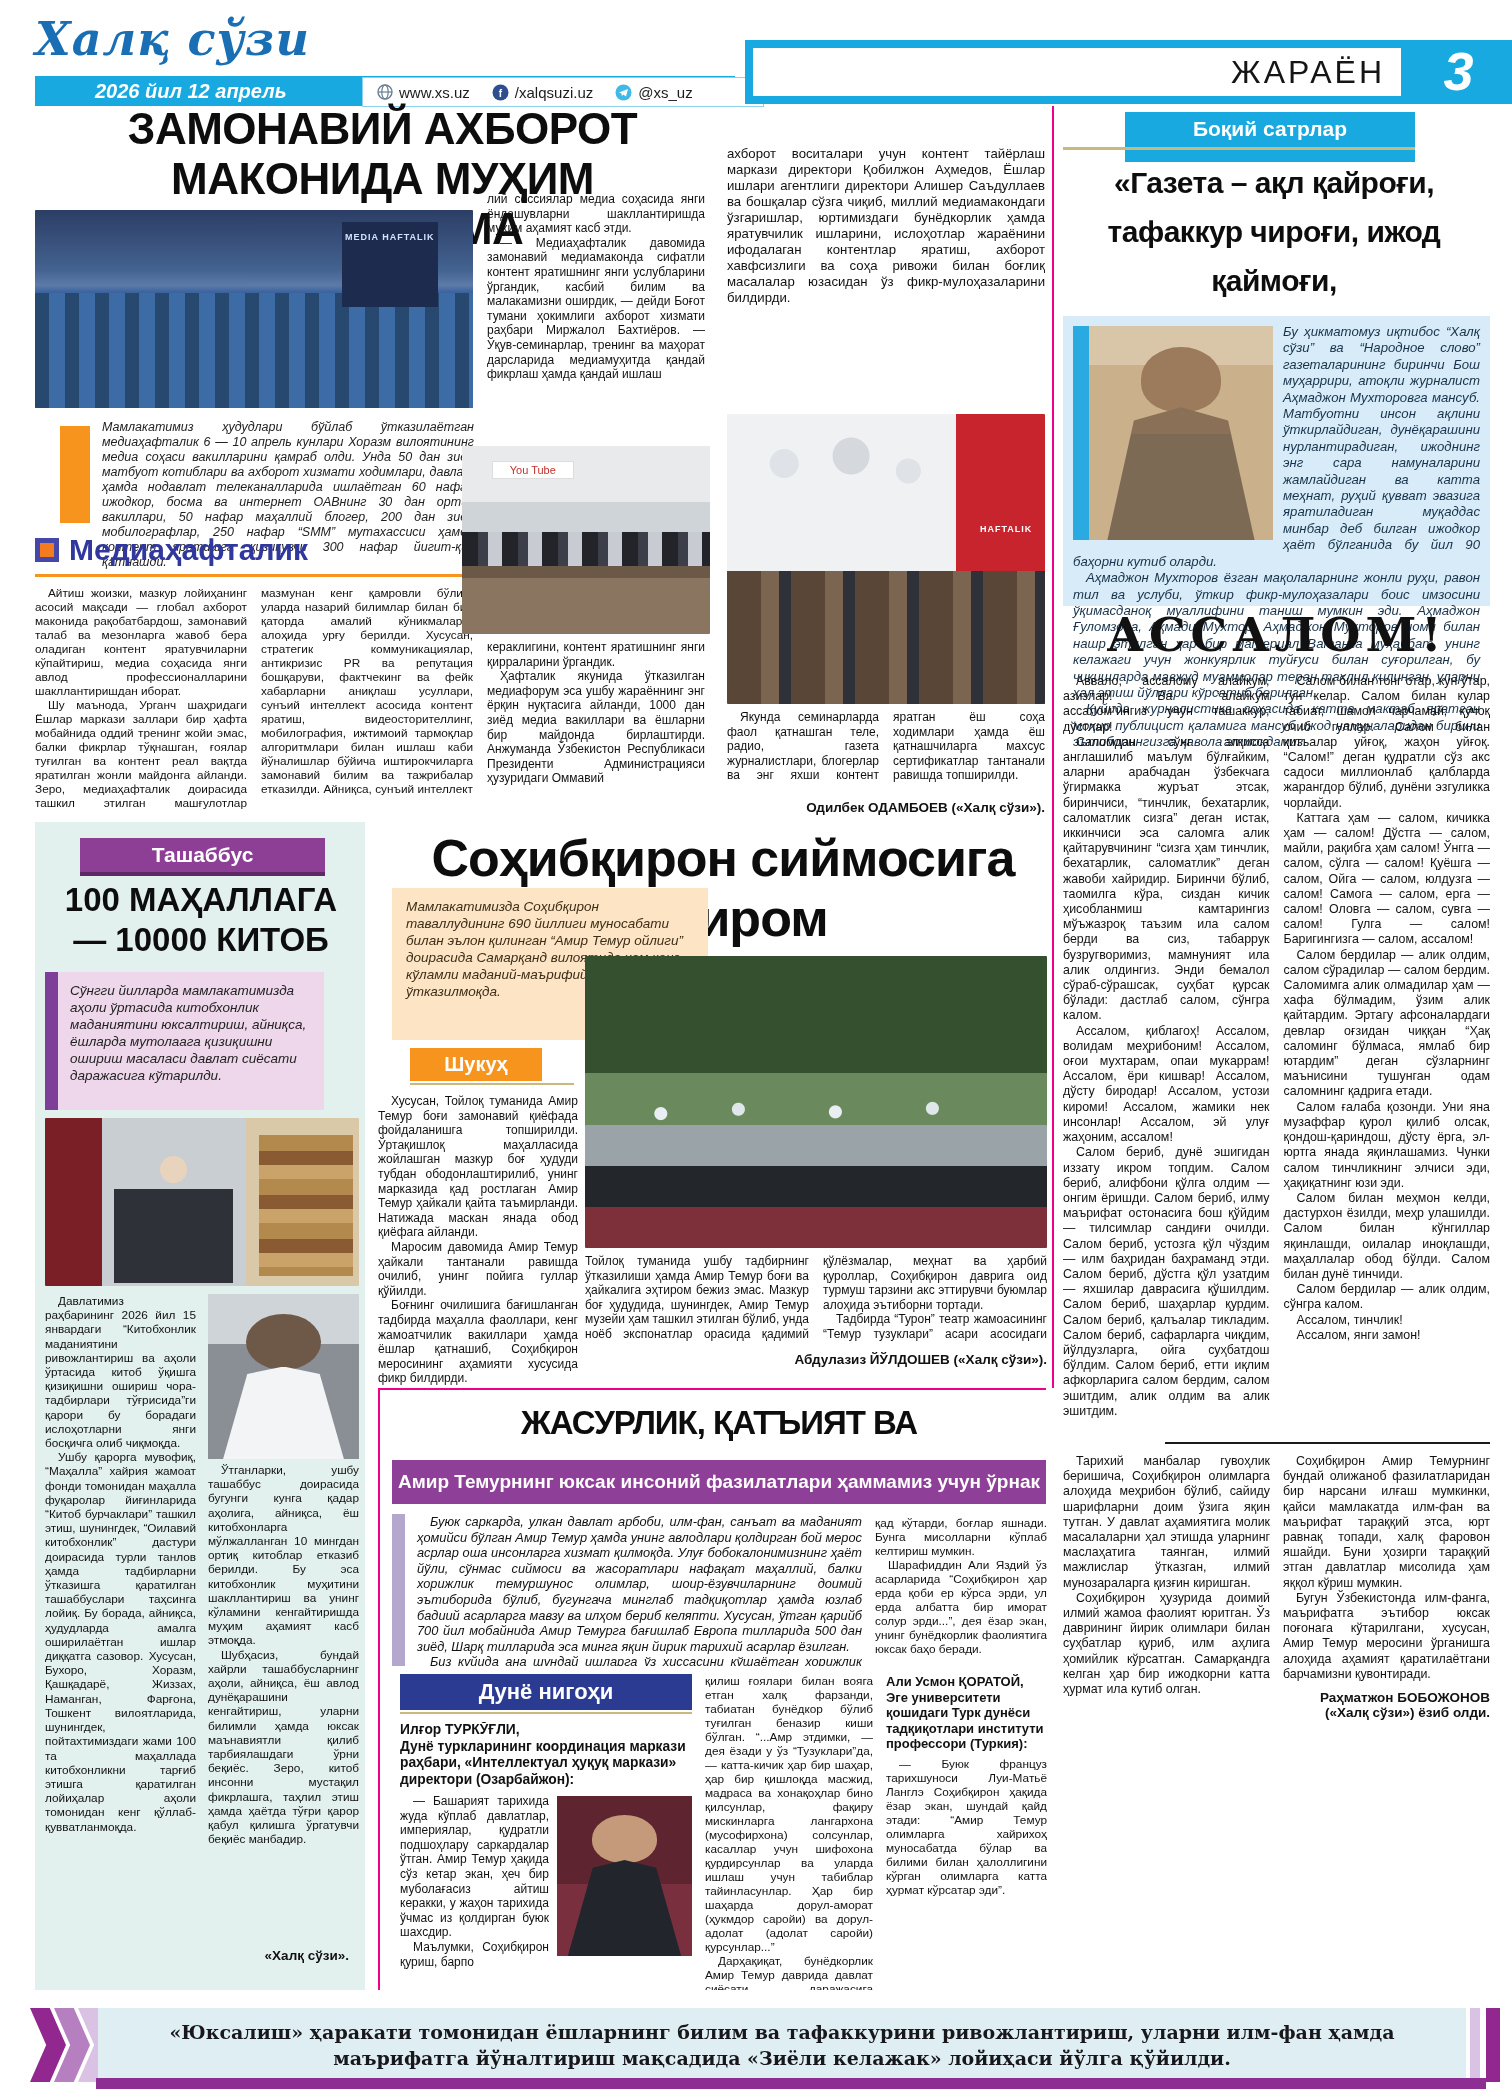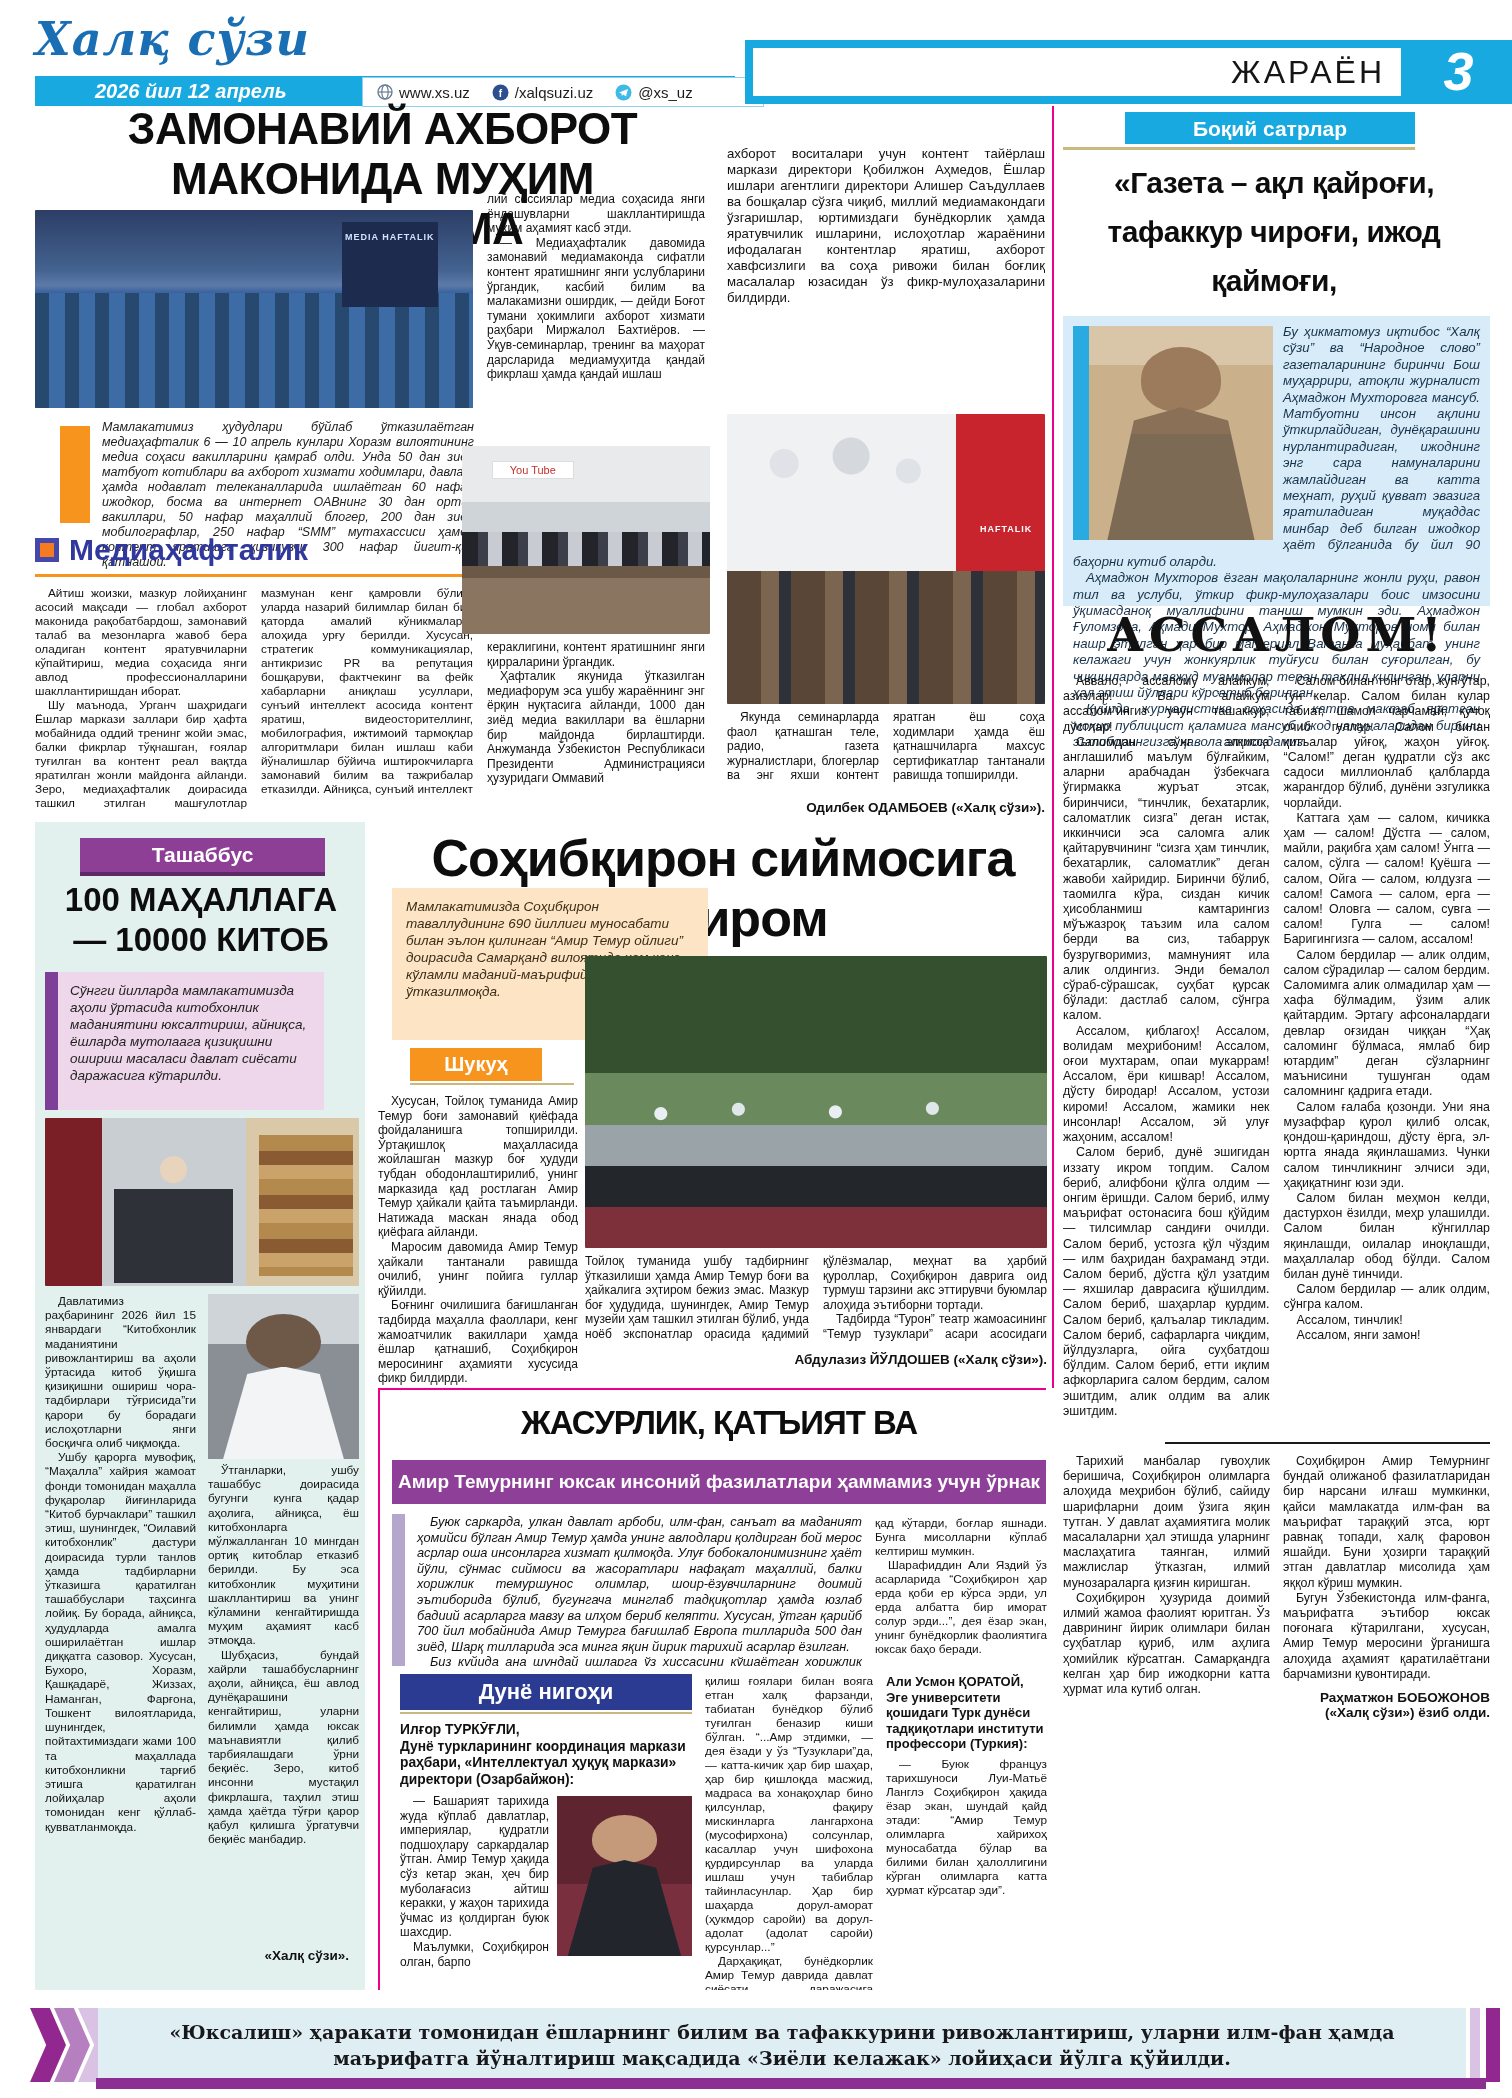--- a/index.html
+++ b/index.html
@@ -138,21 +138,21 @@
   <div class="photo ph-team" style="left:727px;top:414px;width:318px;height:290px;">
     <div class="teamlabel">HAFTALIK</div>
   </div>
   <div class="abs jtext cols2 body12" style="left:727px;top:710px;width:318px;height:86px;">
       <p>Якунда семинарларда фаол қатнашган теле, радио, газета журналистлари, блогерлар ва энг яхши контент яратган ёш соҳа ходимлари ҳамда ёш қатнашчиларга махсус сертификатлар тантанали равишда топширилди.</p>
     </div>
   <div class="abs byline" style="left:727px;top:800px;width:318px;">Одилбек ОДАМБОЕВ («Халқ сўзи»).</div>
 
   <div class="abs pinkline" style="left:1052px;top:106px;width:2px;height:1282px;"></div>
 
-  <div class="abs cyan kicker" style="left:1125px;top:112px;width:290px;height:32px;font-size:21px;line-height:34px;">Боқий сатрлар</div>
+  <div class="abs cyan kicker" style="left:1125px;top:112px;width:290px;height:50px;font-size:21px;line-height:34px;">Боқий сатрлар</div>
   <div class="abs tanline" style="left:1063px;top:147px;width:352px;"></div>
   <div class="abs hl" style="left:1056px;top:158px;width:436px;font-size:30px;line-height:49px;letter-spacing:-0.5px;">
     <div>«Газета – ақл қайроғи,</div>
     <div>тафаккур чироғи, ижод қаймоғи,</div>
     <div>юрак қийноғи»</div>
   </div>
   <div class="abs bluebox" style="left:1063px;top:316px;width:427px;height:290px;padding:8px 10px;box-sizing:border-box;">
     <div style="float:left;width:200px;height:214px;margin:2px 10px 4px 0;display:flex;">
       <div style="width:16px;background:#29abe2;"></div>
       <div class="ph-portrait" style="position:relative;flex:1;overflow:hidden;"></div>
@@ -234,21 +234,21 @@
 
   <div class="abs kicker" style="left:400px;top:1674px;width:292px;height:36px;background:#2b3b92;font-size:22px;line-height:36px;">Дунё нигоҳи</div>
   <div class="abs tanline" style="left:400px;top:1712px;width:292px;height:2px;"></div>
 
   <div class="abs" style="left:400px;top:1722px;width:292px;height:268px;overflow:hidden;">
     <div style="font-weight:bold;font-size:13.8px;line-height:16.5px;">Илғор ТУРКЎҒЛИ,</div>
     <div style="font-weight:bold;font-size:13.8px;line-height:16.5px;margin-bottom:6px;">Дунё туркларининг координация маркази раҳбари, «Интеллектуал ҳуқуқ маркази» директори (Озарбайжон):</div>
     <div class="ph-speaker" style="position:relative;float:right;width:135px;height:160px;margin:2px 0 4px 8px;overflow:hidden;"></div>
     <div class="jtext body12">
         <p>— Башарият тарихида жуда кўплаб давлатлар, империялар, қудратли подшоҳлару саркардалар ўтган. Амир Темур ҳақида сўз кетар экан, ҳеч бир муболағасиз айтиш керакки, у жаҳон тарихида ўчмас из қолдирган буюк шахсдир.</p>
-        <p>Маълумки, Соҳибқирон олган, барпо</p>
+        <p>Маълумки, Соҳибқирон қуриш, барпо</p>
       </div>
   </div>
 
   <div class="abs jtext cont body118" style="left:705px;top:1674px;width:168px;height:316px;overflow:hidden;">
       <p>қилиш ғоялари билан вояга етган халқ фарзанди, табиатан бунёдкор бўлиб туғилган беназир киши бўлган. “...Амр этдимки, — дея ёзади у ўз “Тузуклари”да, — катта-кичик ҳар бир шаҳар, ҳар бир қишлоқда масжид, мадраса ва хонақоҳлар бино қилсунлар, фақиру мискинларга лангархона (мусофирхона) солсунлар, касаллар учун шифохона қурдирсунлар ва уларда ишлаш учун табиблар тайинласунлар. Ҳар бир шаҳарда дорул-аморат (ҳукмдор саройи) ва дорул-адолат (адолат саройи) қурсунлар...”</p>
       <p>Дарҳақиқат, бунёдкорлик Амир Темур даврида давлат сиёсати даражасига кўтарилган. У нафақат ўз мамлакати, балки бошқа юртларда ҳам қурилиш, кўкаламзорлаштириш ишларини кенг йўлга қўйган. Шу боис кўплаб шаҳарлар, турли-туман бинолар</p>
     </div>
 
   <div class="abs" style="left:886px;top:1674px;width:161px;height:316px;overflow:hidden;">
     <div style="font-weight:bold;font-size:13px;line-height:15.6px;">Али Усмон ҚОРАТОЙ,</div>

